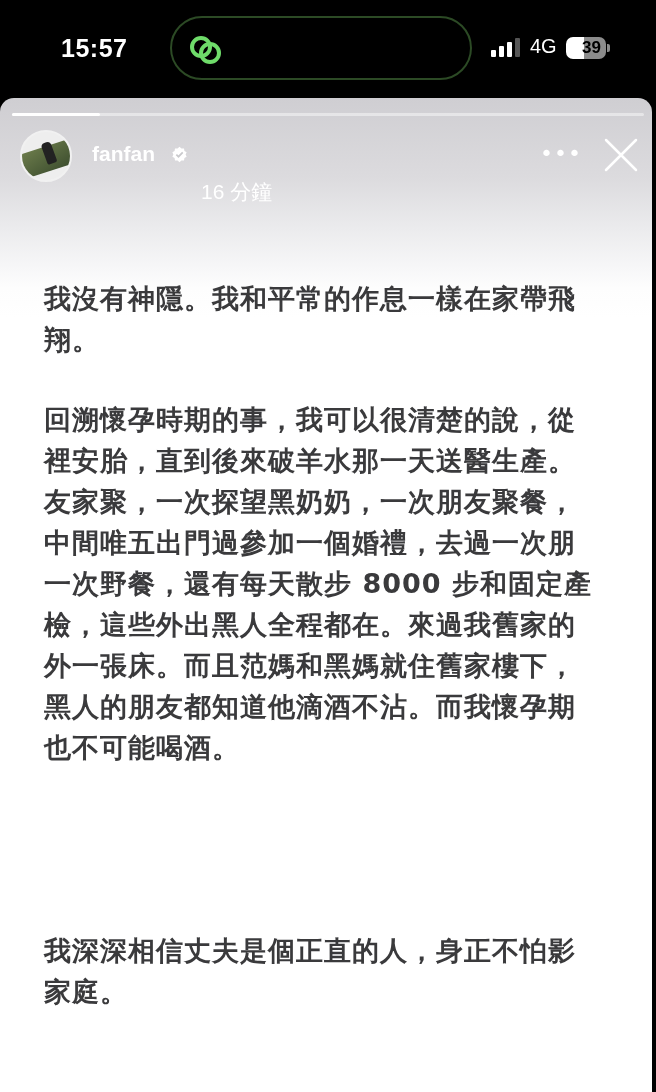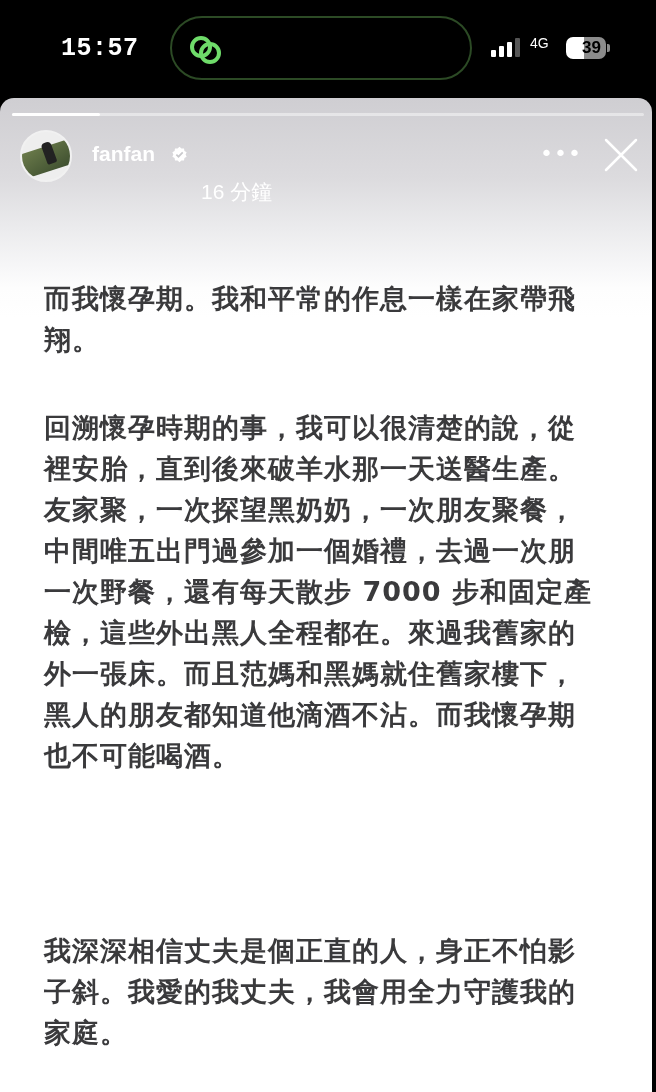--- a/index.html
+++ b/index.html
@@ -1,22 +1,22 @@
 <!DOCTYPE html>
 <html><head>
 <meta charset="utf-8">
 <style>
   html,body{margin:0;padding:0;}
   body{width:656px;height:1092px;overflow:hidden;background:#000;position:relative;font-family:"DejaVu Sans","Liberation Sans",sans-serif;}
   .statusbar{position:absolute;left:0;top:0;width:656px;height:100px;background:#000;}
-  .time{position:absolute;left:61px;top:34px;color:#fff;font-size:25px;font-weight:bold;font-family:Liberation Mono, monospace;letter-spacing:0.5px;}
+  .time{position:absolute;left:61px;top:34px;color:#fff;font-size:25px;font-weight:bold;font-family:Liberation Sans, sans-serif;letter-spacing:0.5px;}
   .island{position:absolute;left:170px;top:16px;width:302px;height:64px;border:2px solid #2c4a25;border-radius:34px;box-sizing:border-box;background:#000;}
   .island .link{position:absolute;left:16px;top:16px;width:36px;height:32px;}
   .signal{position:absolute;left:490px;top:38px;width:34px;height:20px;}
-  .net{position:absolute;left:530px;top:35px;color:#fff;font-size:14px;font-family:"Liberation Sans",sans-serif;}
+  .net{position:absolute;left:530px;top:35px;color:#fff;font-size:20px;font-family:"Liberation Sans",sans-serif;}
   .battery{position:absolute;left:566px;top:37px;width:40px;height:22px;border-radius:7px;background:linear-gradient(90deg,#fff 0 44%,#8c8c8c 44% 100%);}
   .battery span{position:absolute;left:0;right:16px;top:1px;text-align:center;color:#000;font-weight:bold;font-size:17px;font-family:"Liberation Sans",sans-serif;margin-left:16px;}
   .battery-tip{position:absolute;left:607px;top:44px;width:3px;height:8px;border-radius:0 2px 2px 0;background:#8c8c8c;}
 
   .story{position:absolute;left:0;top:98px;width:652px;height:994px;border-radius:14px 14px 0 0;overflow:hidden;
     background:linear-gradient(180deg,#cfced2 0px,#dcdbde 80px,#ebebed 130px,#f7f7f8 170px,#fdfdfd 190px,#fff 220px);}
   .progress{position:absolute;left:12px;top:15px;width:632px;height:3px;border-radius:2px;background:rgba(255,255,255,0.45);}
   .progress .fill{position:absolute;left:0;top:0;height:3px;width:88px;border-radius:2px;background:#fff;}
   .avatar{position:absolute;left:20px;top:32px;width:52px;height:52px;border-radius:50%;background:#eee;border:2px solid #f1f1f1;overflow:hidden;box-sizing:border-box;}
   .avatar .ground{position:absolute;left:0;bottom:0;width:100%;height:55%;background:linear-gradient(160deg,#6a7a4a,#3f5030);transform:skewY(-18deg);transform-origin:left bottom;}
@@ -24,21 +24,21 @@
   .username{position:absolute;left:92px;top:44px;color:#fff;font-size:21px;font-weight:bold;font-family:"Liberation Sans",sans-serif;}
   .verified{position:absolute;left:171px;top:48px;width:17px;height:17px;}
   .timeago{position:absolute;left:201px;top:44px;color:#fff;font-size:21px;font-family:"Liberation Sans",sans-serif;margin-top:36px;}
   .more{position:absolute;left:540px;top:44px;width:36px;height:24px;color:#fff;font-size:22px;letter-spacing:1px;text-align:center;line-height:24px;}
   .close{position:absolute;left:604px;top:40px;width:34px;height:34px;}
 
   .content{position:absolute;left:44px;top:180px;width:580px;color:#3a3a3c;font-size:27px;font-weight:bold;line-height:41px;letter-spacing:1px;font-family:"DejaVu Sans",sans-serif;}
   .para{margin:0;}
   .line{display:block;white-space:nowrap;}
   .p1{position:absolute;top:0;}
-  .p2{position:absolute;top:121px;margin-top:8px;}
+  .p2{position:absolute;top:121px;}
   .p3{position:absolute;top:652px;}
 </style>
 </head>
 <body>
 
 <div class="statusbar">
   <div class="time">15:57</div>
   <div class="island">
     <svg class="link" viewBox="0 0 36 32">
       <circle cx="13" cy="13" r="9" fill="none" stroke="#6fdc6a" stroke-width="4"></circle>
@@ -75,33 +75,32 @@
   <div class="timeago">16 分鐘</div>
   <div class="more">
     <span>•••</span>
   </div>
   <svg class="close" viewBox="0 0 34 34">
     <path d="M2 2 L32 32 M32 2 L2 32" stroke="#fff" stroke-width="2.5" stroke-linecap="round"></path>
   </svg>
 
   <div class="content">
     <p class="para p1">
-      <span class="line">而我懷孕期。我和平常的作息一樣在家帶飛</span>
+      <span class="line">我沒有神隱。我和平常的作息一樣在家帶飛</span>
       <span class="line">翔。</span>
     </p>
     <p class="para p2">
       <span class="line">回溯懷孕時期的事，我可以很清楚的說，從</span>
       <span class="line">裡安胎，直到後來破羊水那一天送醫生產。</span>
       <span class="line">友家聚，一次探望黑奶奶，一次朋友聚餐，</span>
       <span class="line">中間唯五出門過參加一個婚禮，去過一次朋</span>
-      <span class="line">一次野餐，還有每天散步 7000 步和固定產</span>
+      <span class="line">一次野餐，還有每天散步 8000 步和固定產</span>
       <span class="line">檢，這些外出黑人全程都在。來過我舊家的</span>
       <span class="line">外一張床。而且范媽和黑媽就住舊家樓下，</span>
       <span class="line">黑人的朋友都知道他滴酒不沾。而我懷孕期</span>
       <span class="line">也不可能喝酒。</span>
     </p>
     <p class="para p3">
       <span class="line">我深深相信丈夫是個正直的人，身正不怕影</span>
-      <span class="line">子斜。我愛的我丈夫，我會用全力守護我的</span>
       <span class="line">家庭。</span>
     </p>
   </div>
 </div>
 
 </body></html>

